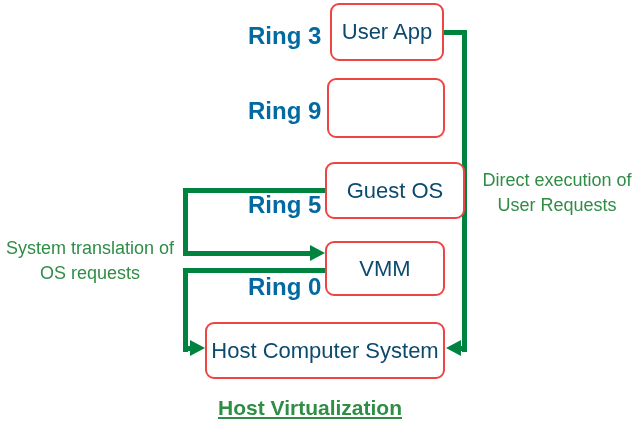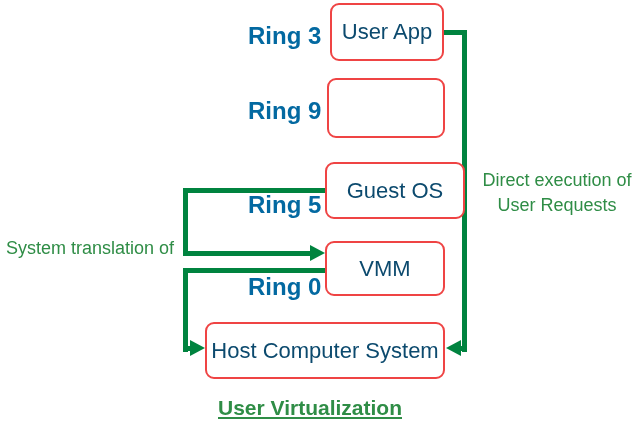--- a/index.html
+++ b/index.html
@@ -139,27 +139,28 @@
   </div>
   <div class="node" id="box-host">
     <span>Host Computer System</span>
   </div>
   <div class="node" id="box-vmm">
     <span>VMM</span>
   </div>
 
   <div class="annotation" id="left-annotation">
     <div>System translation of</div>
+    <div>OS requests</div>
   </div>
   <div class="annotation" id="right-annotation">
     <div>Direct execution of</div>
     <div>User Requests</div>
   </div>
 
-  <div id="diagram-title">User Virtualization</div>
+  <div id="diagram-title">Host Virtualization</div>
 
   <div class="seg" id="segA-top"></div>
   <div class="seg" id="segA-vert"></div>
   <div class="seg" id="segA-bot"></div>
   <div class="arrow-right" id="arrowA"></div>
 
   <div class="seg" id="segB-top"></div>
   <div class="seg" id="segB-vert"></div>
   <div class="seg" id="segB-bot"></div>
   <div class="arrow-right" id="arrowB"></div>

